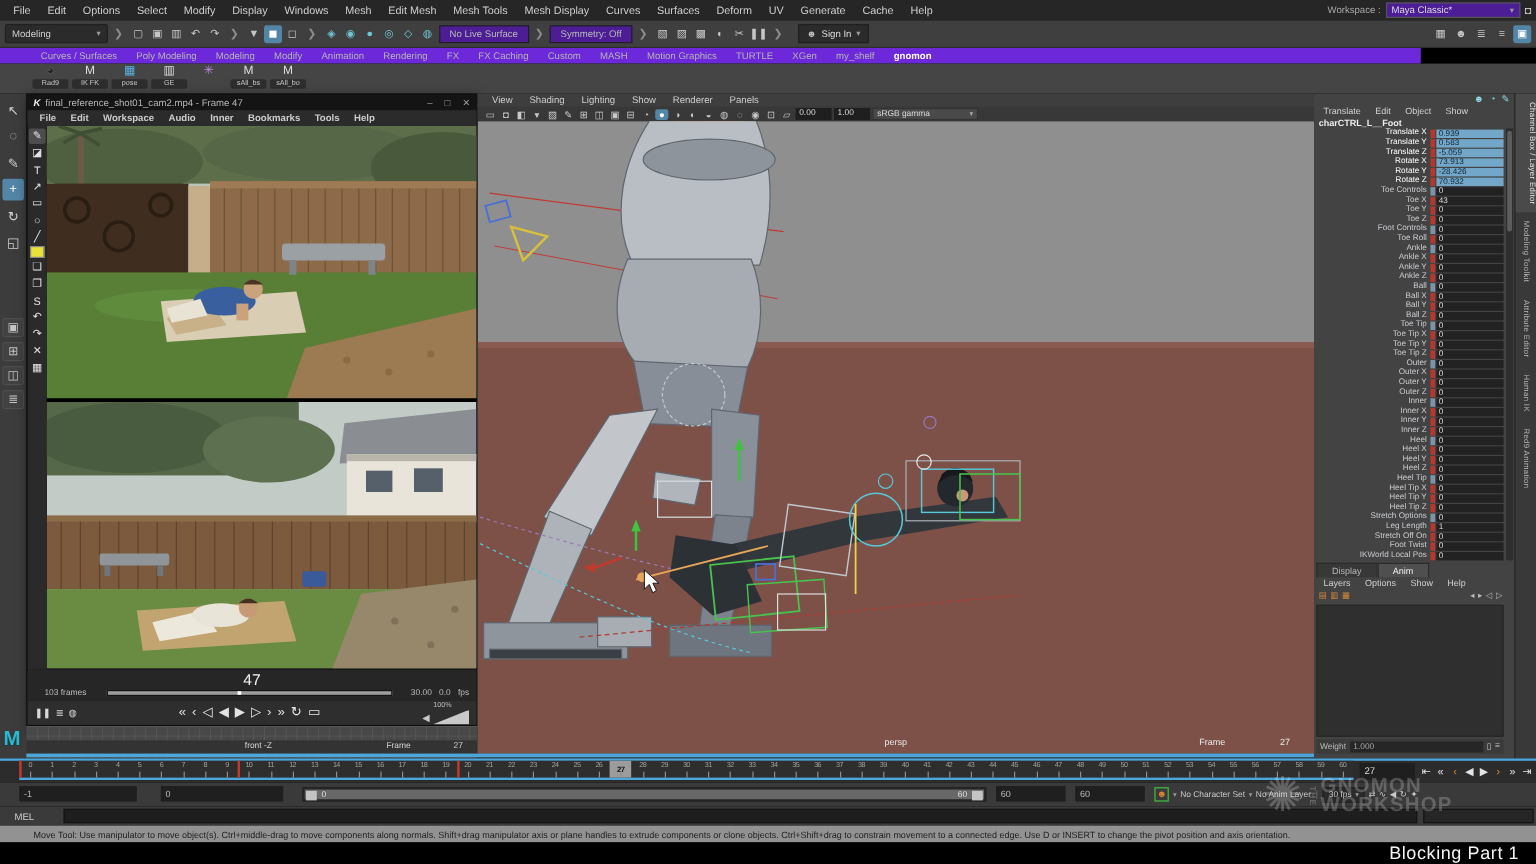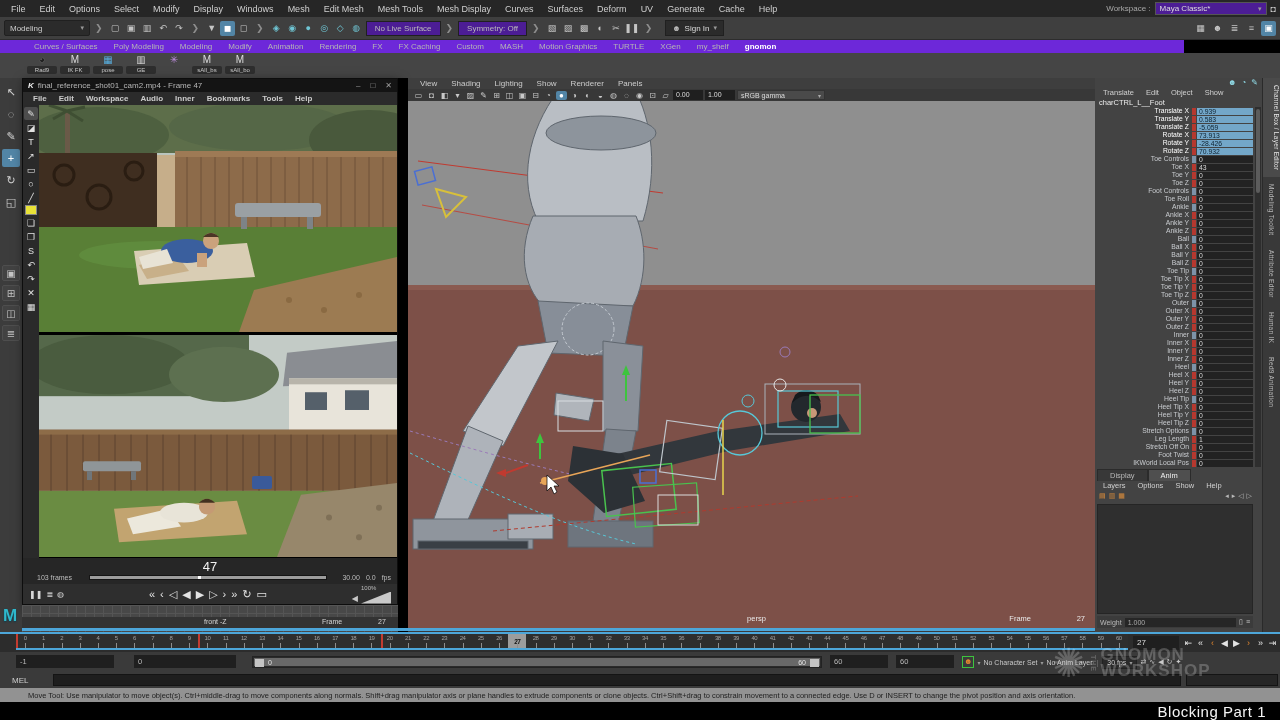--- a/index.html
+++ b/index.html
@@ -81,41 +81,41 @@
   
   #below-player{position:absolute;left:22px;top:605px;width:376px;height:27px;background:#484848;background-image:linear-gradient(#555 1px,transparent 1px),linear-gradient(90deg,#555 1px,transparent 1px);background-size:9px 8px}
   #front-bar{position:absolute;left:0;right:0;bottom:4px;height:11px;background:#333;font-size:7px;color:#d5d5d5}
   #front-bar .cam{position:absolute;left:182px;top:1px}
   #front-bar .fl{position:absolute;left:300px;top:1px}
   #front-bar .fv{position:absolute;left:356px;top:1px}
   #maya-logo{position:absolute;left:3px;top:606px;font-size:17px;font-weight:bold;color:#2fb8cc;text-shadow:0 1px 2px rgba(0,60,80,.8);z-index:5}
   #active-border{position:absolute;left:22px;top:628px;width:1073px;height:3px;background:#4da6d9;z-index:4}
 
   
-  #viewport{position:absolute;left:408px;top:78px;width:697px;height:554px;background:#3a3a3a}
+  #viewport{position:absolute;left:398px;top:78px;width:697px;height:554px;background:#3a3a3a}
   #vp-menus{height:11px;background:#3e3e3e;display:flex;align-items:center;font-size:8px;color:#ccc;padding-left:5px}
   #vp-menus .itm{padding:0 7px}
   #vp-icons{height:12px;background:#383838;display:flex;align-items:center;gap:2px;padding:0 5px;font-size:8px;color:#c9c9c9}
   #vp-icons .itm{width:11px;text-align:center}
   #vp-icons .itm.active{background:#5285a6;border-radius:2px;color:#fff}
   .vp-field{background:#1f1f1f;width:30px;height:10px;font-size:7px;color:#ddd;padding:0 3px;line-height:10px}
   .vp-sel{background:#4a4a4a;width:88px;height:10px;font-size:7px;color:#ddd;padding:0 3px;display:flex;align-items:center;border:1px solid #333}
   .vp-sel i{margin-left:auto;font-style:normal;font-size:6px;color:#aaa}
   #vp-canvas{position:absolute;left:0;top:23px;width:697px;height:527px}
   #vp-hud{position:absolute;left:0;right:0;top:536px;height:12px;font-size:7.5px;color:#e9e9e9}
   #vp-hud .cam{position:absolute;left:50%;transform:translateX(-50%)}
   #vp-hud .fl{position:absolute;right:74px}
   #vp-hud .fv{position:absolute;right:20px}
 
   
   #right-panel{position:absolute;left:1095px;top:78px;width:167px;height:554px;background:#434343}
   #rp-icons{position:absolute;right:4px;top:0;height:10px;display:flex;gap:5px;font-size:8px;color:#8fd8e4}
   #cb-menus{position:absolute;left:2px;top:10px;height:10px;display:flex;font-size:7.5px;color:#d0d0d0}
   #cb-menus .itm{padding:0 6px}
-  #cb-object{position:absolute;left:4px;top:20px;font-size:7.5px;font-weight:normal;color:#ececec}
+  #cb-object{position:absolute;left:4px;top:20px;font-size:7.5px;font-weight:bold;color:#ececec}
   #channel-rows{position:absolute;left:0;right:9px;top:29px}
   .ch-row{display:flex;height:8px;align-items:center}
   .ch-name{flex:1;text-align:right;padding-right:3px;font-size:6.8px;color:#c9ccd0;white-space:nowrap;line-height:8px}
   .ch-tag{width:4px;height:7px;flex:none}
   .ch-tag.r{background:#b5382f}
   .ch-tag.b{background:#7d93a8}
   .ch-val{width:56px;height:7px;background:#222;margin-left:1px;font-size:6.8px;color:#d9d9d9;padding-left:2px;line-height:7px;flex:none}
   .ch-row.sel .ch-val{background:#73a7c9;color:#0e2230}
   .ch-row.sel .ch-name{color:#fff}
   #cb-scroll{position:absolute;right:1px;top:29px;width:6px;height:360px;background:#2e2e2e}

